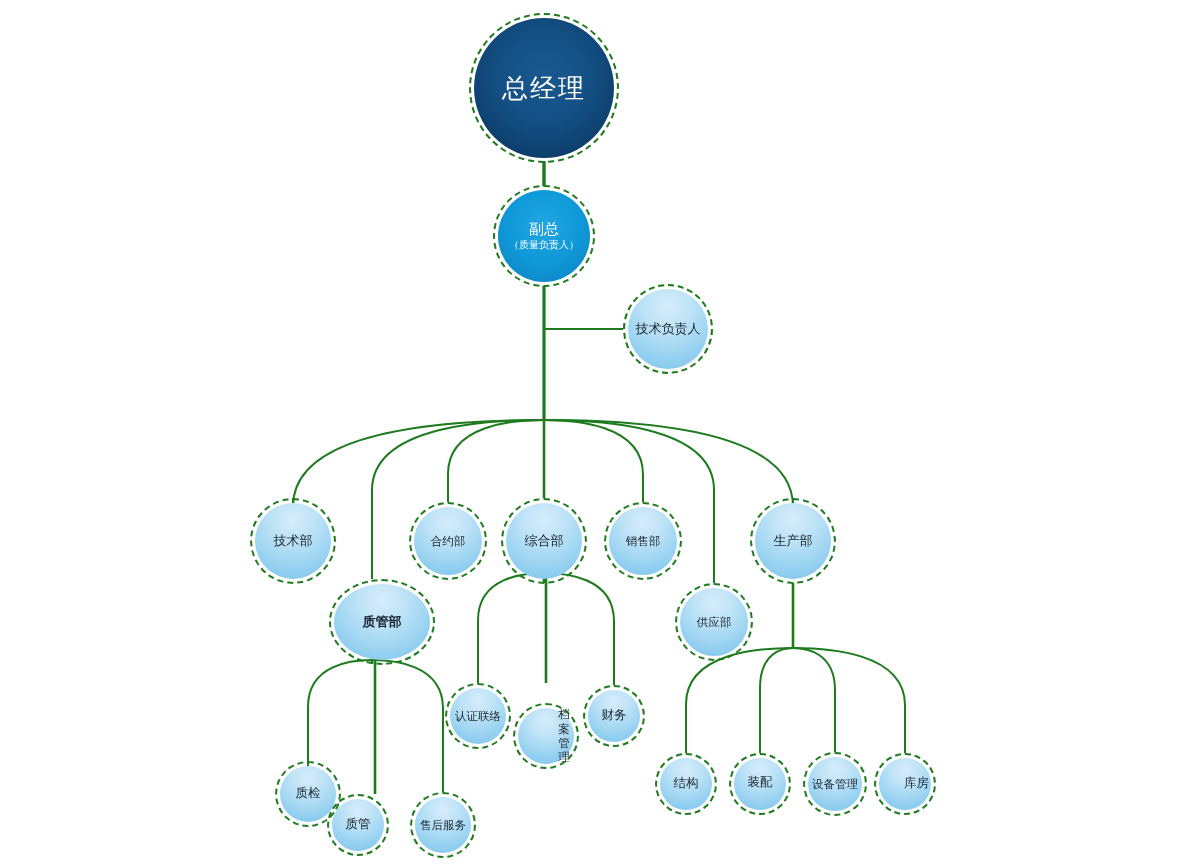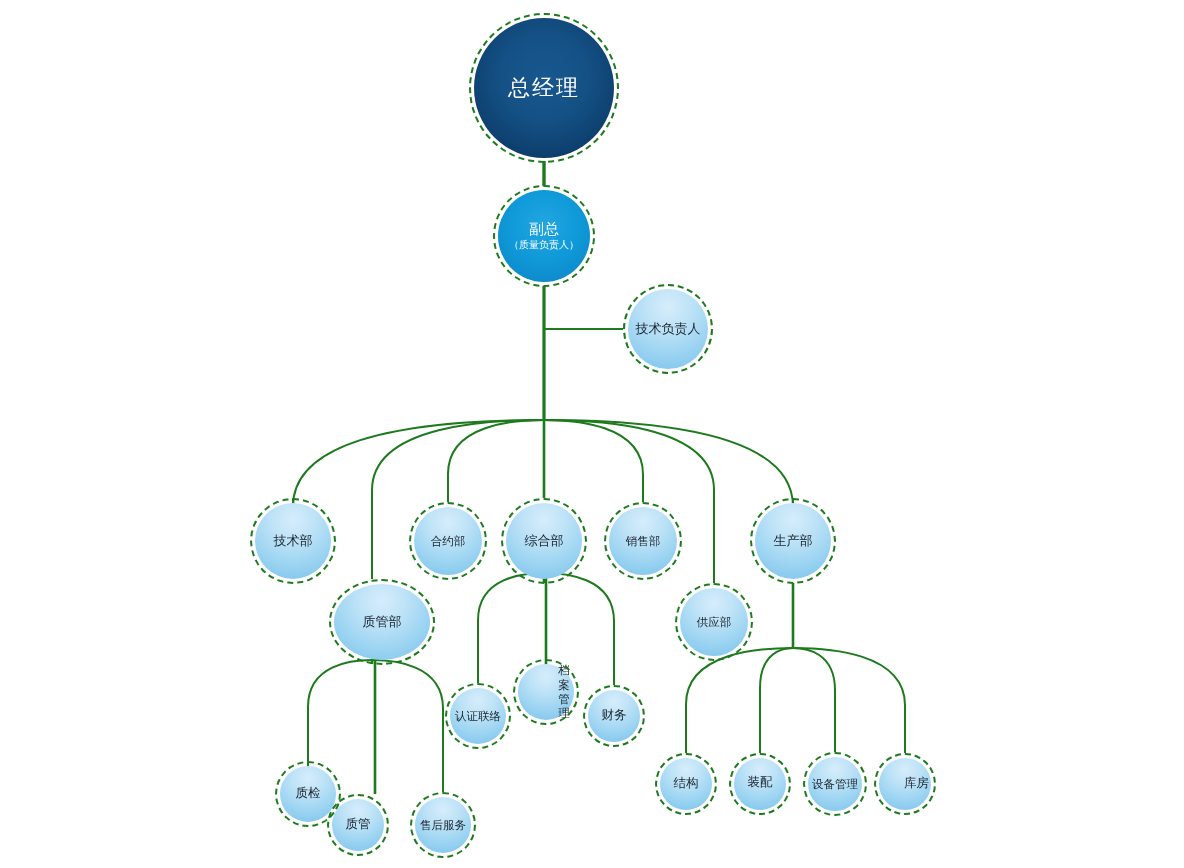--- a/index.html
+++ b/index.html
@@ -54,21 +54,21 @@
     right: -5px;
     bottom: -5px;
     border-radius: 50%;
     border: 2px dashed #1d7a1d;
     box-sizing: border-box;
     z-index: 4;
   }
   .node.lvl-root {
     background: radial-gradient(circle at 50% 42%, #18588f 0%, #145084 42%, #0d3f6d 74%, #082b4d 100%);
     color: #ffffff;
-    font-size: 22px;
+    font-size: 26px;
     letter-spacing: 2px;
   }
   .node.lvl-root::before {
     border-width: 2.5px;
   }
   .node.lvl-vp {
     background: radial-gradient(circle at 50% 38%, #22a6e2 0%, #109ad9 45%, #0e8dcd 75%, #0b7ec0 100%);
     color: #ffffff;
     font-size: 15px;
   }
@@ -119,42 +119,42 @@
       </div>
       <div class="node lvl-vp" style="left: 498px; top: 190px; width: 92px; height: 92px;">
         <span class="node-label">副总<br><span class="sub">（质量负责人）</span></span>
       </div>
       <div class="node lvl-3" style="left: 628px; top: 289px; width: 80px; height: 80px;">
         <span class="node-label">技术负责人</span>
       </div>
       <div class="node lvl-3" style="left: 255px; top: 503px; width: 76px; height: 76px;">
         <span class="node-label">技术部</span>
       </div>
-      <div class="node lvl-3" style="left: 334px; top: 584px; width: 96px; height: 76px;">
+      <div class="node lvl-3" style="left: 334px; top: 584px; width: 96px; height: 76px; font-weight: bold;">
         <span class="node-label">质管部</span>
       </div>
       <div class="node lvl-3 tiny" style="left: 414px; top: 507px; width: 68px; height: 68px;">
         <span class="node-label">合约部</span>
       </div>
       <div class="node lvl-3" style="left: 506px; top: 503px; width: 76px; height: 76px;">
         <span class="node-label">综合部</span>
       </div>
       <div class="node lvl-3 tiny" style="left: 609px; top: 507px; width: 68px; height: 68px;">
         <span class="node-label">销售部</span>
       </div>
       <div class="node lvl-3 tiny" style="left: 680px; top: 588px; width: 68px; height: 68px; align-items: center;">
         <span class="node-label">供应部</span>
       </div>
       <div class="node lvl-3" style="left: 755px; top: 503px; width: 76px; height: 76px;">
         <span class="node-label">生产部</span>
       </div>
       <div class="node lvl-4 tiny" style="left: 450px; top: 688px; width: 56px; height: 56px;">
         <span class="node-label">认证联络</span>
       </div>
-      <div class="node lvl-4 tiny" style="left: 518px; top: 664px; width: 56px; height: 56px; padding-left: 36px;">
+      <div class="node lvl-4 tiny" style="left: 518px; top: 708px; width: 56px; height: 56px; padding-left: 36px;">
         <span class="node-label">档案管理</span>
       </div>
       <div class="node lvl-4" style="left: 588px; top: 690px; width: 52px; height: 52px;">
         <span class="node-label">财务</span>
       </div>
       <div class="node lvl-4" style="left: 280px; top: 766px; width: 56px; height: 56px;">
         <span class="node-label">质检</span>
       </div>
       <div class="node lvl-4" style="left: 332px; top: 799px; width: 52px; height: 52px;">
         <span class="node-label">质管</span>

